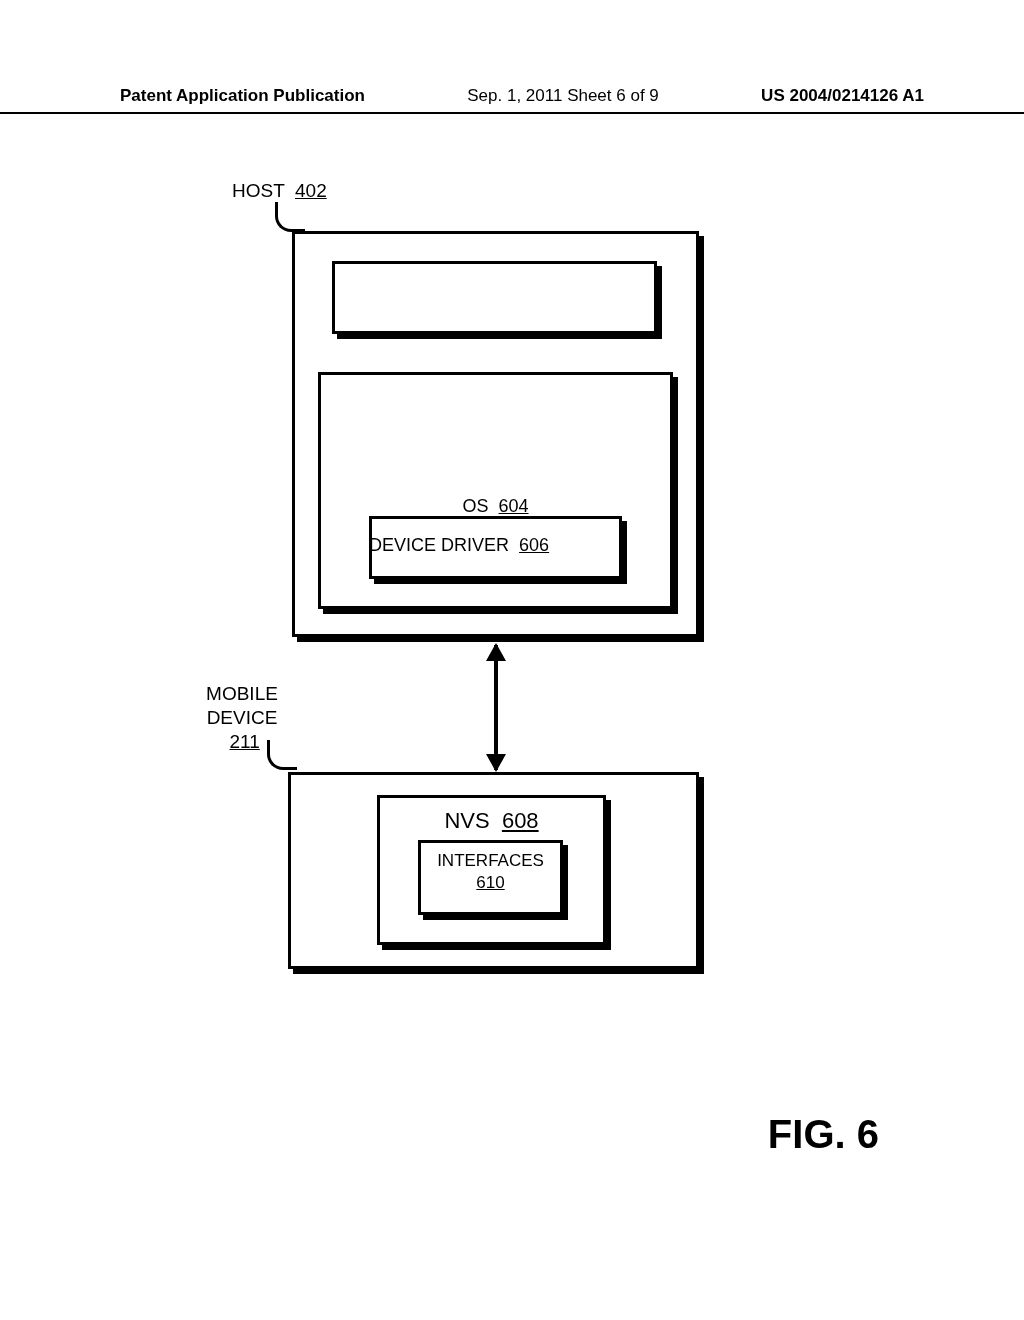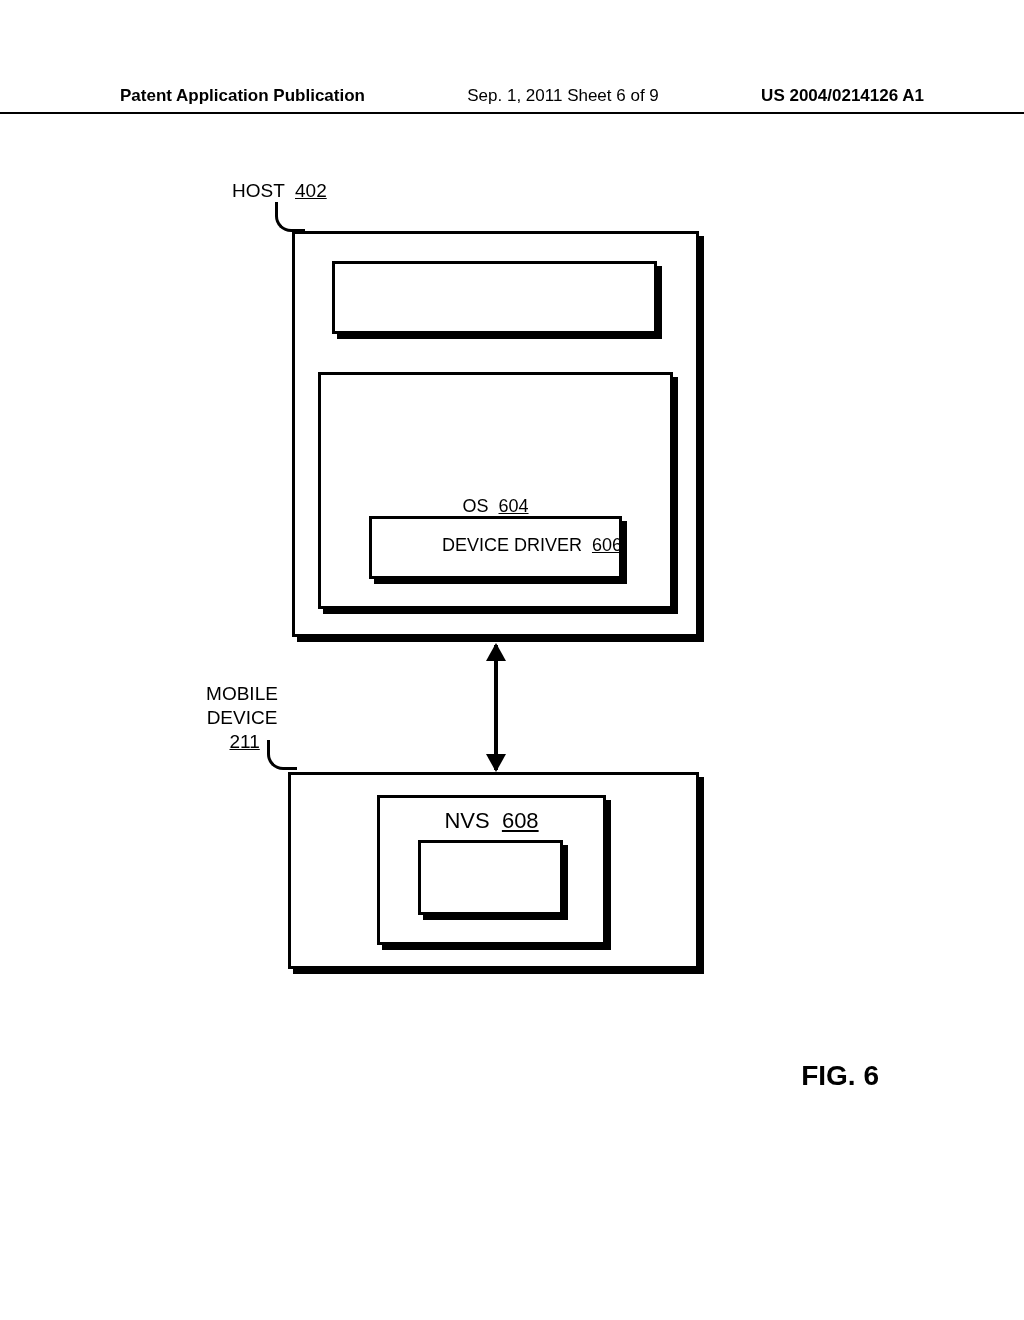--- a/index.html
+++ b/index.html
@@ -59,21 +59,21 @@
   
   .app-box { left: 332px; top: 261px; width: 325px; height: 73px; }
   .app-label { position: absolute; width: 100%; text-align: center; top: 284px; left: 332px; width: 325px; font-size: 18px; }
 
   
   .os-box { left: 318px; top: 372px; width: 355px; height: 237px; }
   .os-label { position: absolute; left: 318px; width: 355px; top: 460px; text-align: center; font-size: 18px; margin-top: 36px; }
 
   
   .dd-box { left: 369px; top: 516px; width: 253px; height: 63px; }
-  .dd-label { position: absolute; left: 369px; width: 253px; top: 535px; text-align: right; font-size: 18px; }
+  .dd-label { position: absolute; left: 369px; width: 253px; top: 535px; text-align: left; font-size: 18px; }
 
   
   .arrow {
     position: absolute;
     left: 494px;
     top: 645px;
     width: 4px;
     height: 125px;
     background: #000;
   }
@@ -107,22 +107,22 @@
   .nvs-box { left: 377px; top: 795px; width: 229px; height: 150px; }
   .nvs-label { position: absolute; left: 377px; width: 229px; top: 808px; text-align: center; font-size: 22px; }
 
   
   .if-box { left: 418px; top: 840px; width: 145px; height: 75px; }
   .if-label { position: absolute; left: 418px; width: 145px; top: 850px; text-align: center; font-size: 17px; line-height: 1.3; }
 
   .figlabel {
     position: absolute;
     right: 145px;
-    top: 1060px;
-    font-size: 28px;
+    top: 1112px;
+    font-size: 40px;
     font-weight: bold;
   }
 
   .u { text-decoration: underline; }
 </style>
 </head>
 <body>
 
 <div class="canvas">
 
@@ -164,16 +164,20 @@
 
   <div class="sbox md-box"></div>
 
   <div class="sbox nvs-box"></div>
   <div class="nvs-label">
     <span>NVS</span>
     <span>&nbsp;</span><span class="u">608</span>
   </div>
 
   <div class="sbox if-box"></div>
+  <div class="if-label">
+    <span>INTERFACES</span><br>
+    <span class="u">610</span>
+  </div>
 
   <div class="figlabel">FIG. 6</div>
 
 </div>
 
 </body></html>

